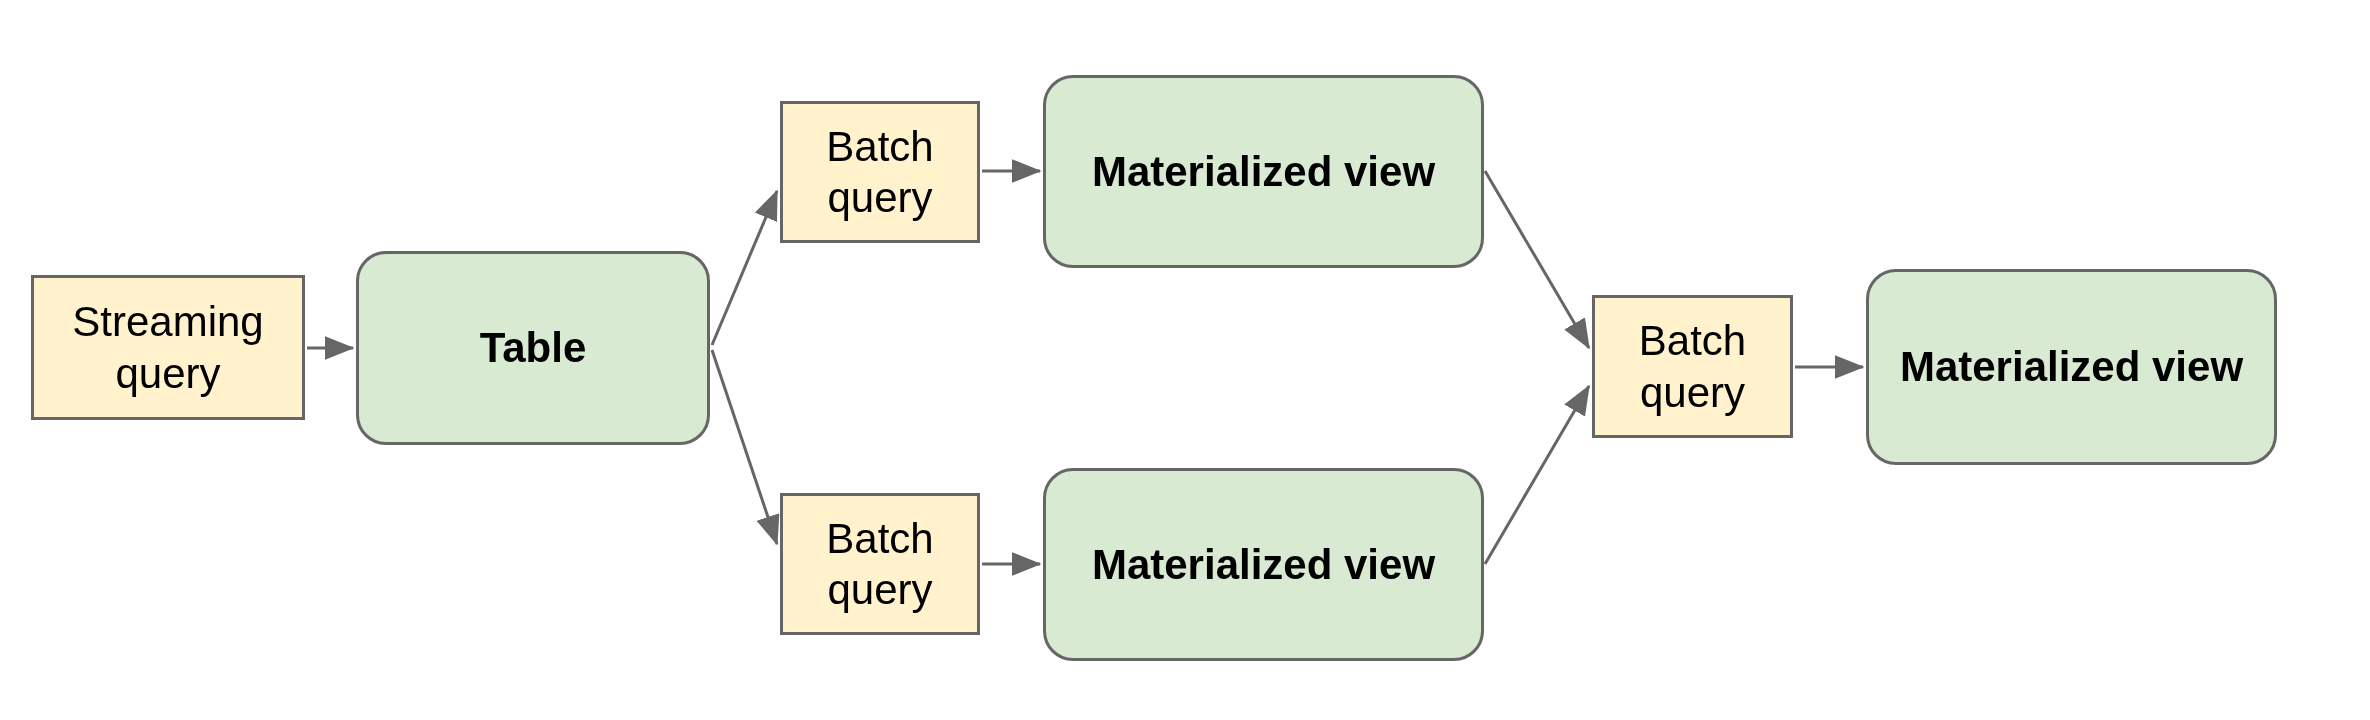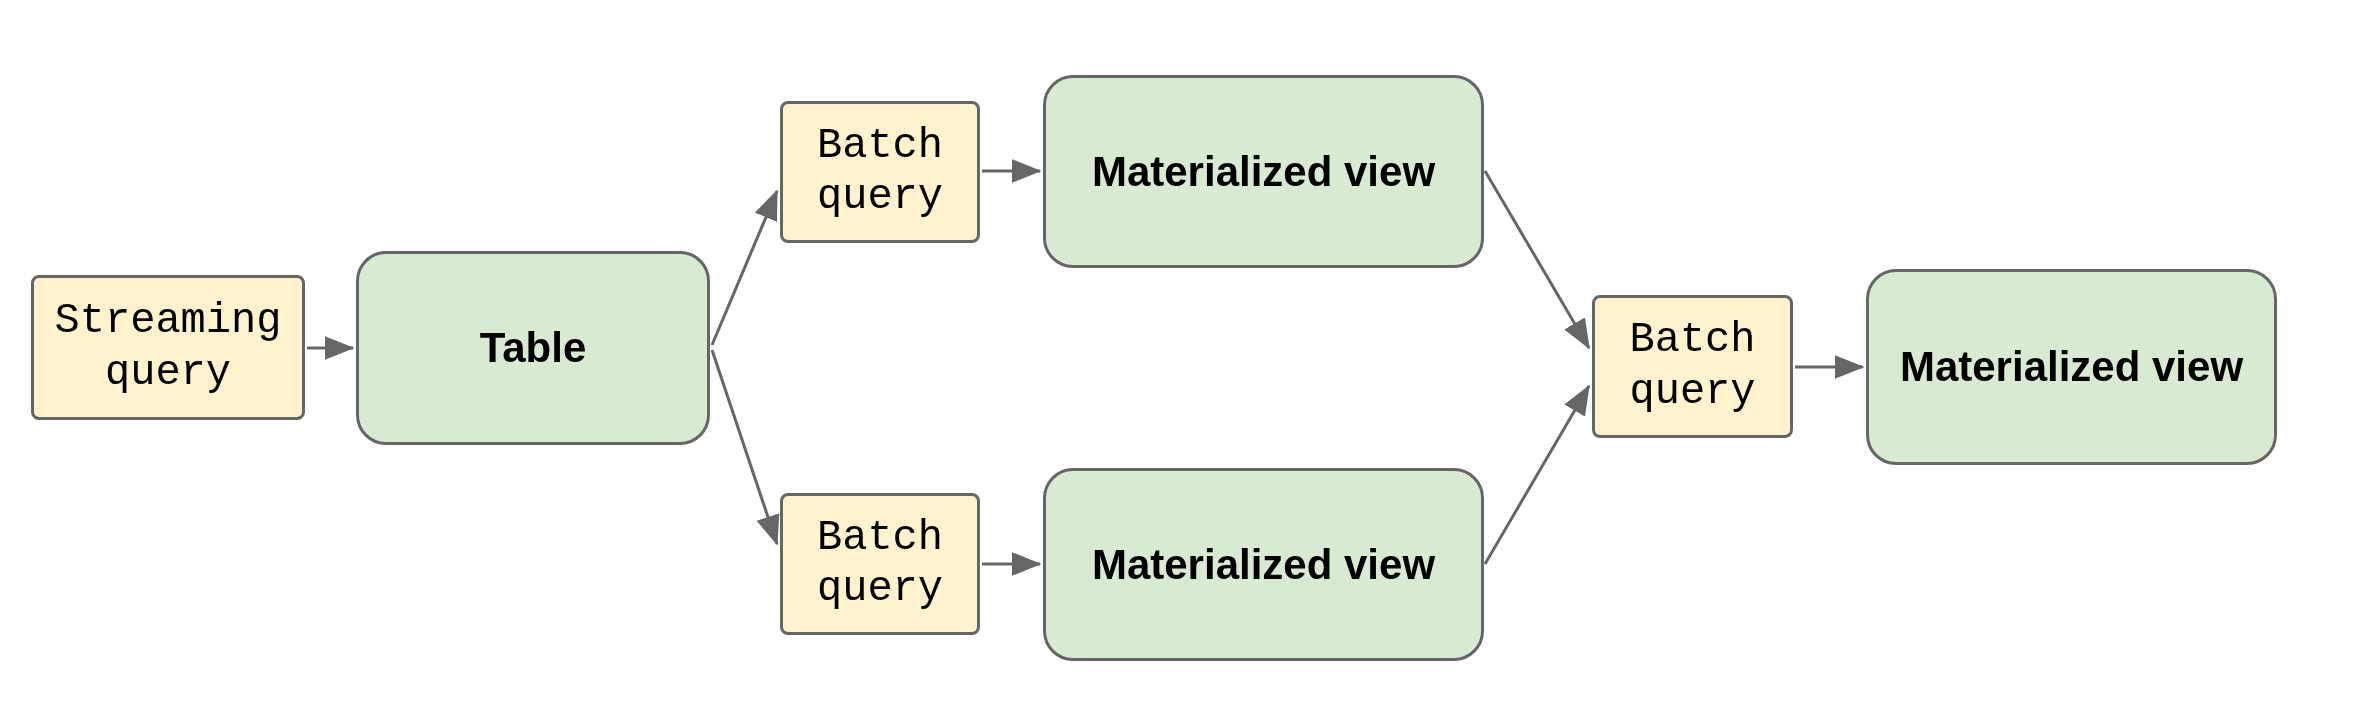--- a/index.html
+++ b/index.html
@@ -28,22 +28,21 @@
     display: flex;
     align-items: center;
     justify-content: center;
     text-align: center;
     box-sizing: border-box;
     font-size: 42px;
     line-height: 1.22;
     padding: 0 10px;
   }
   .node.query {
-    border-radius: 8px;
-    font-family: Liberation Mono, monospace;
+    border-radius: 0;
   }
   .node.view {
     border-radius: 30px;
     font-weight: bold;
   }
   .node-label {
     display: block;
   }
 </style>
 </head>

